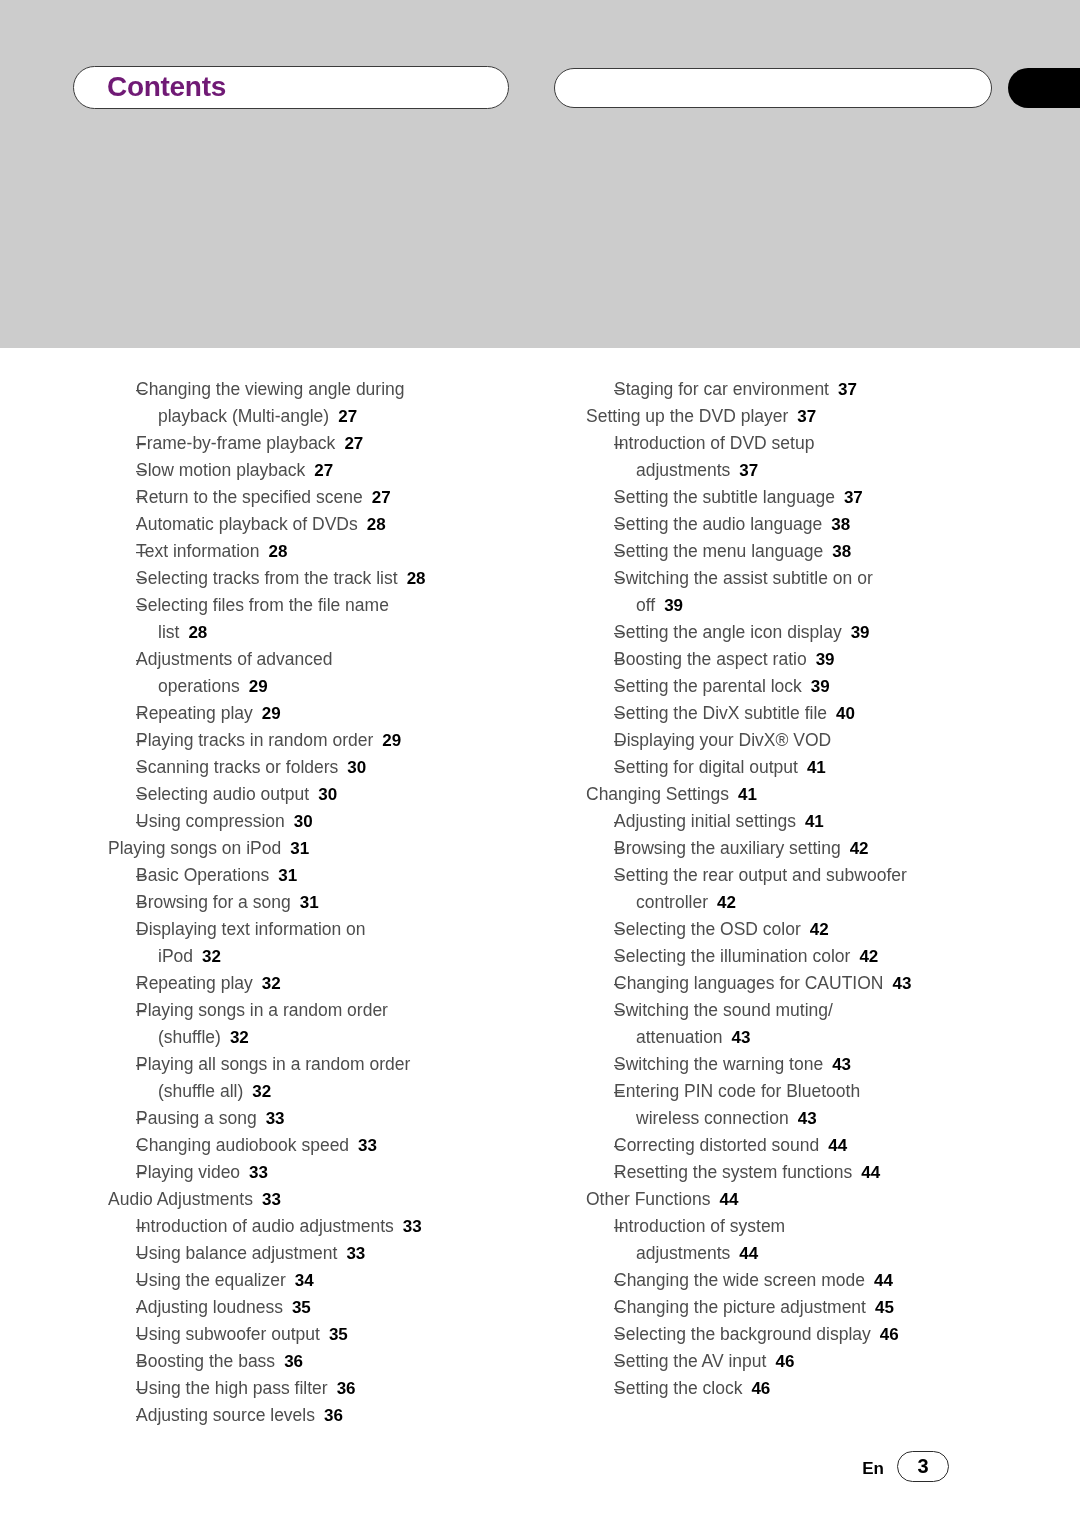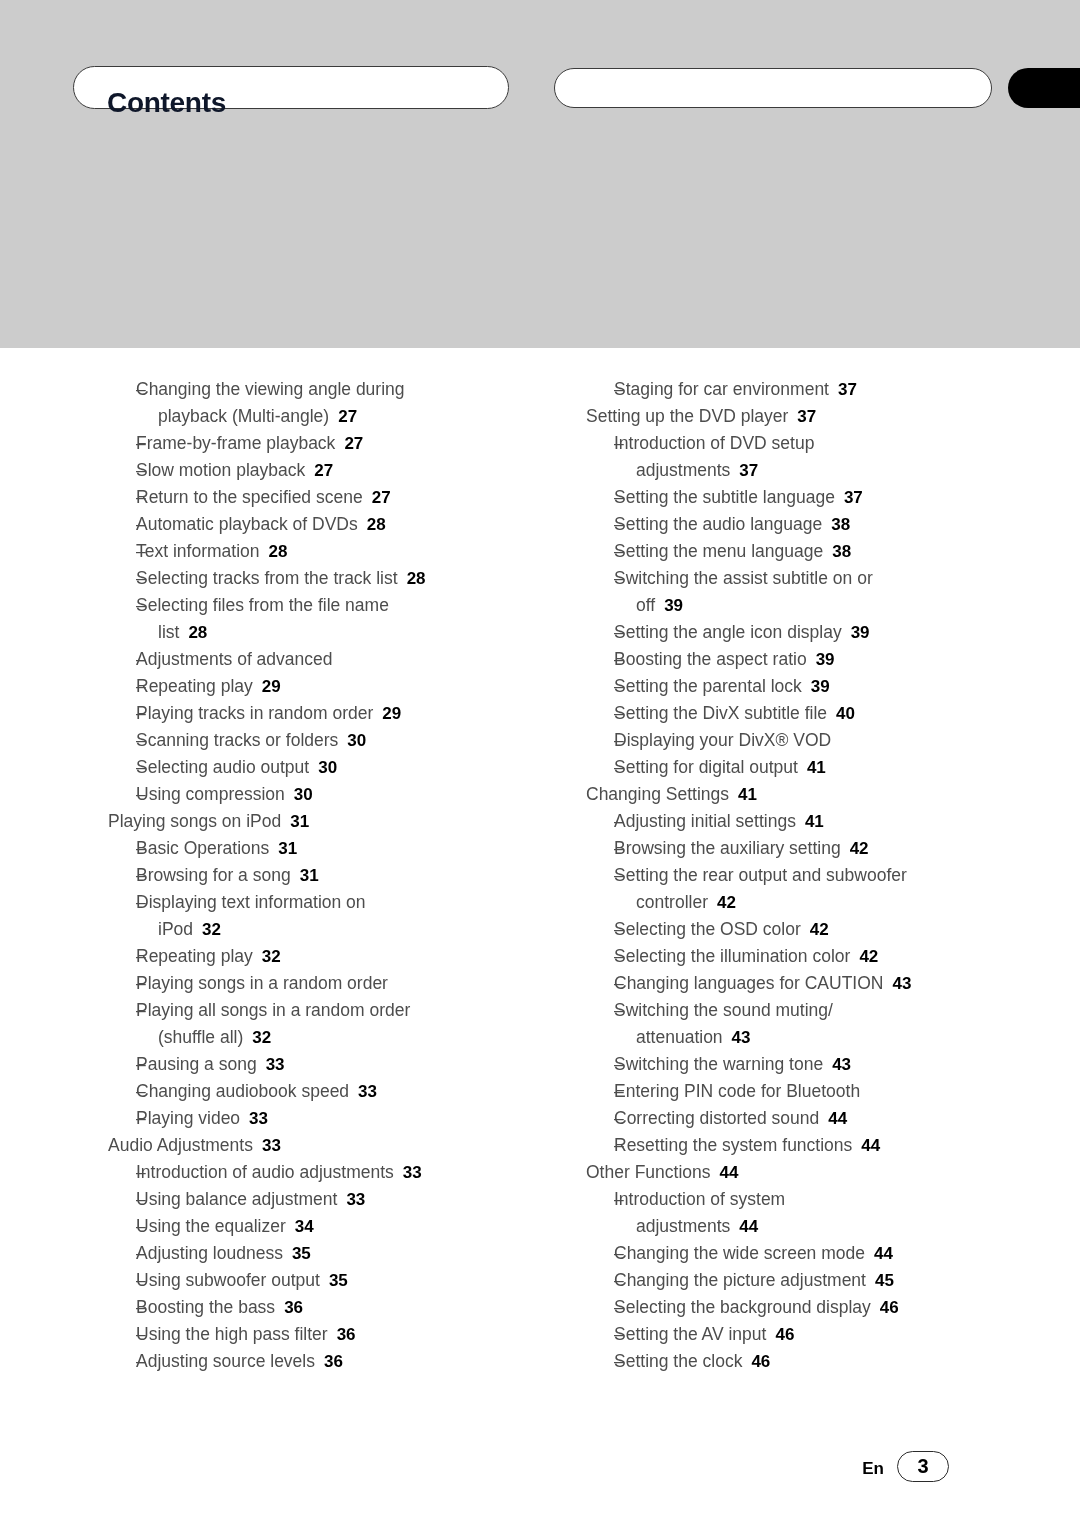--- a/index.html
+++ b/index.html
@@ -36,24 +36,23 @@
     border-radius: 22px;
     box-sizing: border-box;
   }
   #page-title {
     position: absolute;
     left: 33px;
     top: 50%;
     transform: translateY(-52%);
     font-size: 28px;
     font-weight: bold;
-    color: #0f172a;
+    color: #701a75;
     letter-spacing: -0.3px;
     white-space: nowrap;
-    margin-top: 16px;
   }
 
   #secondary-pill {
     position: absolute;
     left: 554px;
     top: 68px;
     width: 438px;
     height: 40px;
     background: #ffffff;
     border: 1.5px solid #3b3b3b;
@@ -174,32 +173,34 @@
       <div class="toc-entry level-2 cont"><span class="entry-label">playback (Multi-angle)</span><span class="entry-page">27</span></div>
       <div class="toc-entry level-2"><span class="dash">–</span><span class="entry-label">Frame-by-frame playback</span><span class="entry-page">27</span></div>
       <div class="toc-entry level-2"><span class="dash">–</span><span class="entry-label">Slow motion playback</span><span class="entry-page">27</span></div>
       <div class="toc-entry level-2"><span class="dash">–</span><span class="entry-label">Return to the specified scene</span><span class="entry-page">27</span></div>
       <div class="toc-entry level-2"><span class="dash">–</span><span class="entry-label">Automatic playback of DVDs</span><span class="entry-page">28</span></div>
       <div class="toc-entry level-2"><span class="dash">–</span><span class="entry-label">Text information</span><span class="entry-page">28</span></div>
       <div class="toc-entry level-2"><span class="dash">–</span><span class="entry-label">Selecting tracks from the track list</span><span class="entry-page">28</span></div>
       <div class="toc-entry level-2"><span class="dash">–</span><span class="entry-label">Selecting files from the file name</span></div>
       <div class="toc-entry level-2 cont"><span class="entry-label">list</span><span class="entry-page">28</span></div>
       <div class="toc-entry level-2"><span class="dash">–</span><span class="entry-label">Adjustments of advanced</span></div>
+      <div class="toc-entry level-2 cont"><span class="entry-label">operations</span><span class="entry-page">29</span></div>
       <div class="toc-entry level-2"><span class="dash">–</span><span class="entry-label">Repeating play</span><span class="entry-page">29</span></div>
       <div class="toc-entry level-2"><span class="dash">–</span><span class="entry-label">Playing tracks in random order</span><span class="entry-page">29</span></div>
       <div class="toc-entry level-2"><span class="dash">–</span><span class="entry-label">Scanning tracks or folders</span><span class="entry-page">30</span></div>
       <div class="toc-entry level-2"><span class="dash">–</span><span class="entry-label">Selecting audio output</span><span class="entry-page">30</span></div>
       <div class="toc-entry level-2"><span class="dash">–</span><span class="entry-label">Using compression</span><span class="entry-page">30</span></div>
       <div class="toc-entry level-1"><span class="entry-label">Playing songs on iPod</span><span class="entry-page">31</span></div>
       <div class="toc-entry level-2"><span class="dash">–</span><span class="entry-label">Basic Operations</span><span class="entry-page">31</span></div>
       <div class="toc-entry level-2"><span class="dash">–</span><span class="entry-label">Browsing for a song</span><span class="entry-page">31</span></div>
       <div class="toc-entry level-2"><span class="dash">–</span><span class="entry-label">Displaying text information on</span></div>
       <div class="toc-entry level-2 cont"><span class="entry-label">iPod</span><span class="entry-page">32</span></div>
       <div class="toc-entry level-2"><span class="dash">–</span><span class="entry-label">Repeating play</span><span class="entry-page">32</span></div>
       <div class="toc-entry level-2"><span class="dash">–</span><span class="entry-label">Playing songs in a random order</span></div>
+      <div class="toc-entry level-2 cont"><span class="entry-label">(shuffle)</span><span class="entry-page">32</span></div>
       <div class="toc-entry level-2"><span class="dash">–</span><span class="entry-label">Playing all songs in a random order</span></div>
       <div class="toc-entry level-2 cont"><span class="entry-label">(shuffle all)</span><span class="entry-page">32</span></div>
       <div class="toc-entry level-2"><span class="dash">–</span><span class="entry-label">Pausing a song</span><span class="entry-page">33</span></div>
       <div class="toc-entry level-2"><span class="dash">–</span><span class="entry-label">Changing audiobook speed</span><span class="entry-page">33</span></div>
       <div class="toc-entry level-2"><span class="dash">–</span><span class="entry-label">Playing video</span><span class="entry-page">33</span></div>
       <div class="toc-entry level-1"><span class="entry-label">Audio Adjustments</span><span class="entry-page">33</span></div>
       <div class="toc-entry level-2"><span class="dash">–</span><span class="entry-label">Introduction of audio adjustments</span><span class="entry-page">33</span></div>
       <div class="toc-entry level-2"><span class="dash">–</span><span class="entry-label">Using balance adjustment</span><span class="entry-page">33</span></div>
       <div class="toc-entry level-2"><span class="dash">–</span><span class="entry-label">Using the equalizer</span><span class="entry-page">34</span></div>
       <div class="toc-entry level-2"><span class="dash">–</span><span class="entry-label">Adjusting loudness</span><span class="entry-page">35</span></div>
@@ -229,20 +230,21 @@
       <div class="toc-entry level-2"><span class="dash">–</span><span class="entry-label">Browsing the auxiliary setting</span><span class="entry-page">42</span></div>
       <div class="toc-entry level-2"><span class="dash">–</span><span class="entry-label">Setting the rear output and subwoofer</span></div>
       <div class="toc-entry level-2 cont"><span class="entry-label">controller</span><span class="entry-page">42</span></div>
       <div class="toc-entry level-2"><span class="dash">–</span><span class="entry-label">Selecting the OSD color</span><span class="entry-page">42</span></div>
       <div class="toc-entry level-2"><span class="dash">–</span><span class="entry-label">Selecting the illumination color</span><span class="entry-page">42</span></div>
       <div class="toc-entry level-2"><span class="dash">–</span><span class="entry-label">Changing languages for CAUTION</span><span class="entry-page">43</span></div>
       <div class="toc-entry level-2"><span class="dash">–</span><span class="entry-label">Switching the sound muting/</span></div>
       <div class="toc-entry level-2 cont"><span class="entry-label">attenuation</span><span class="entry-page">43</span></div>
       <div class="toc-entry level-2"><span class="dash">–</span><span class="entry-label">Switching the warning tone</span><span class="entry-page">43</span></div>
       <div class="toc-entry level-2"><span class="dash">–</span><span class="entry-label">Entering PIN code for Bluetooth</span></div>
+      <div class="toc-entry level-2 cont"><span class="entry-label">wireless connection</span><span class="entry-page">43</span></div>
       <div class="toc-entry level-2"><span class="dash">–</span><span class="entry-label">Correcting distorted sound</span><span class="entry-page">44</span></div>
       <div class="toc-entry level-2"><span class="dash">–</span><span class="entry-label">Resetting the system functions</span><span class="entry-page">44</span></div>
       <div class="toc-entry level-1"><span class="entry-label">Other Functions</span><span class="entry-page">44</span></div>
       <div class="toc-entry level-2"><span class="dash">–</span><span class="entry-label">Introduction of system</span></div>
       <div class="toc-entry level-2 cont"><span class="entry-label">adjustments</span><span class="entry-page">44</span></div>
       <div class="toc-entry level-2"><span class="dash">–</span><span class="entry-label">Changing the wide screen mode</span><span class="entry-page">44</span></div>
       <div class="toc-entry level-2"><span class="dash">–</span><span class="entry-label">Changing the picture adjustment</span><span class="entry-page">45</span></div>
       <div class="toc-entry level-2"><span class="dash">–</span><span class="entry-label">Selecting the background display</span><span class="entry-page">46</span></div>
       <div class="toc-entry level-2"><span class="dash">–</span><span class="entry-label">Setting the AV input</span><span class="entry-page">46</span></div>
       <div class="toc-entry level-2"><span class="dash">–</span><span class="entry-label">Setting the clock</span><span class="entry-page">46</span></div>

